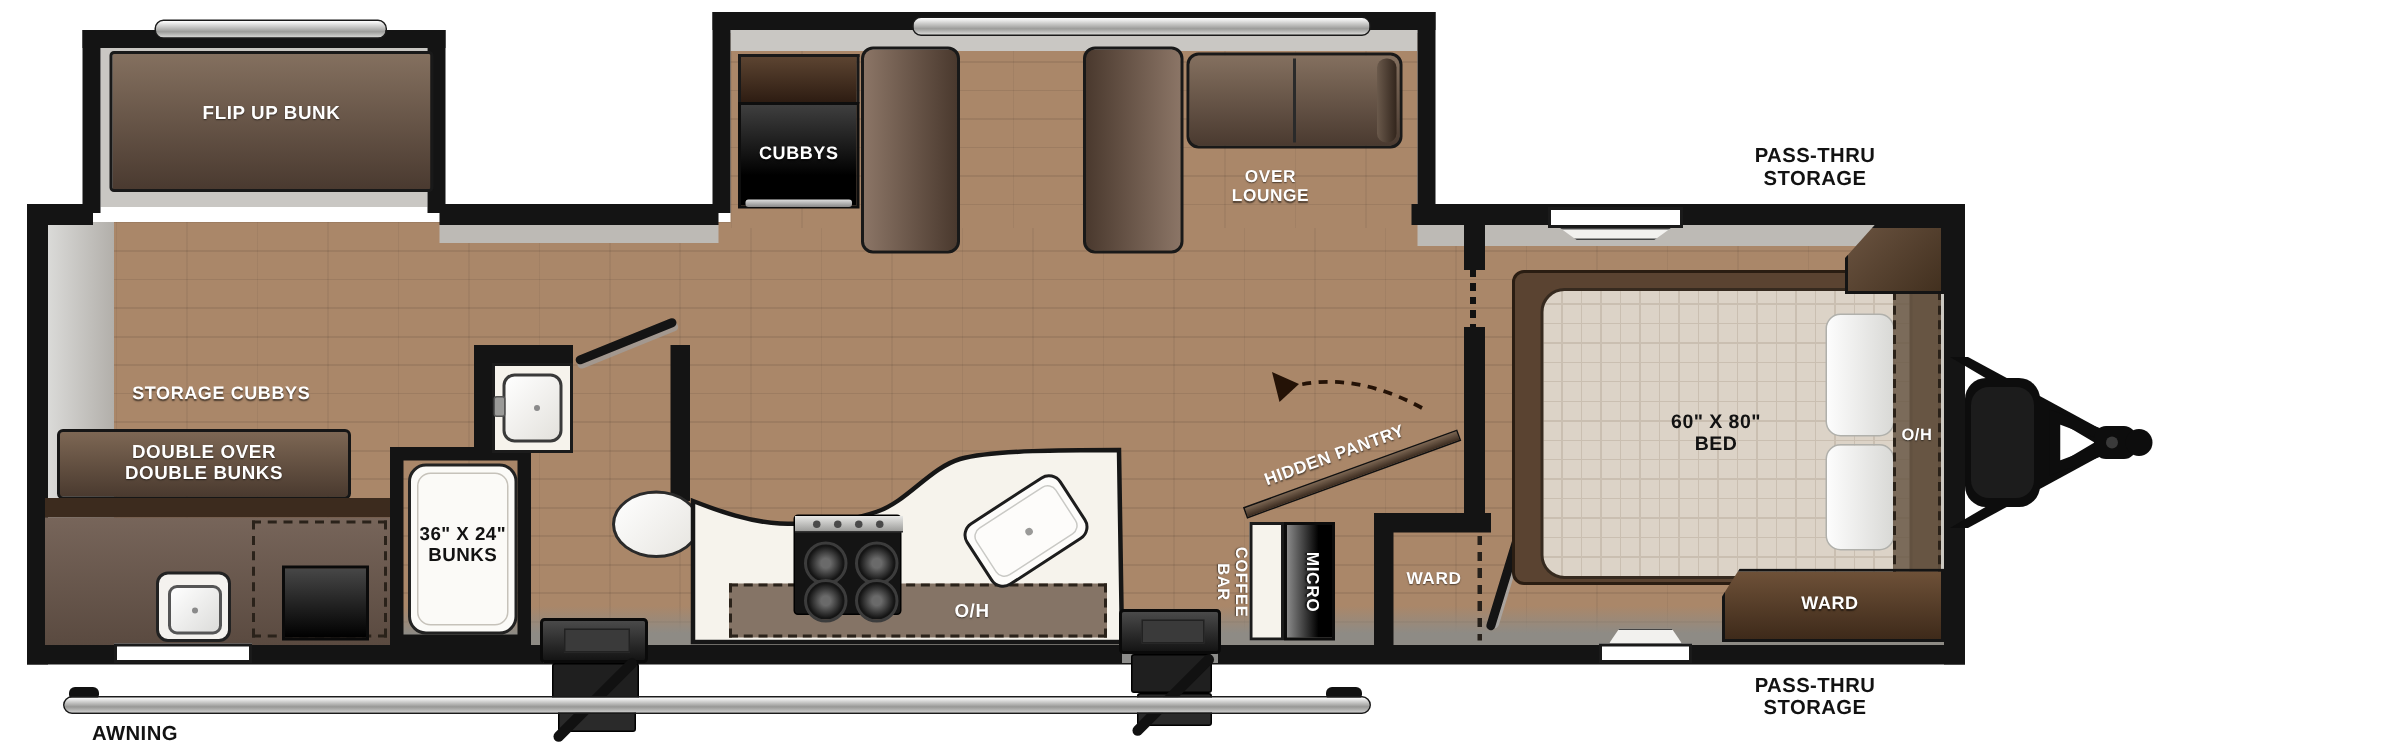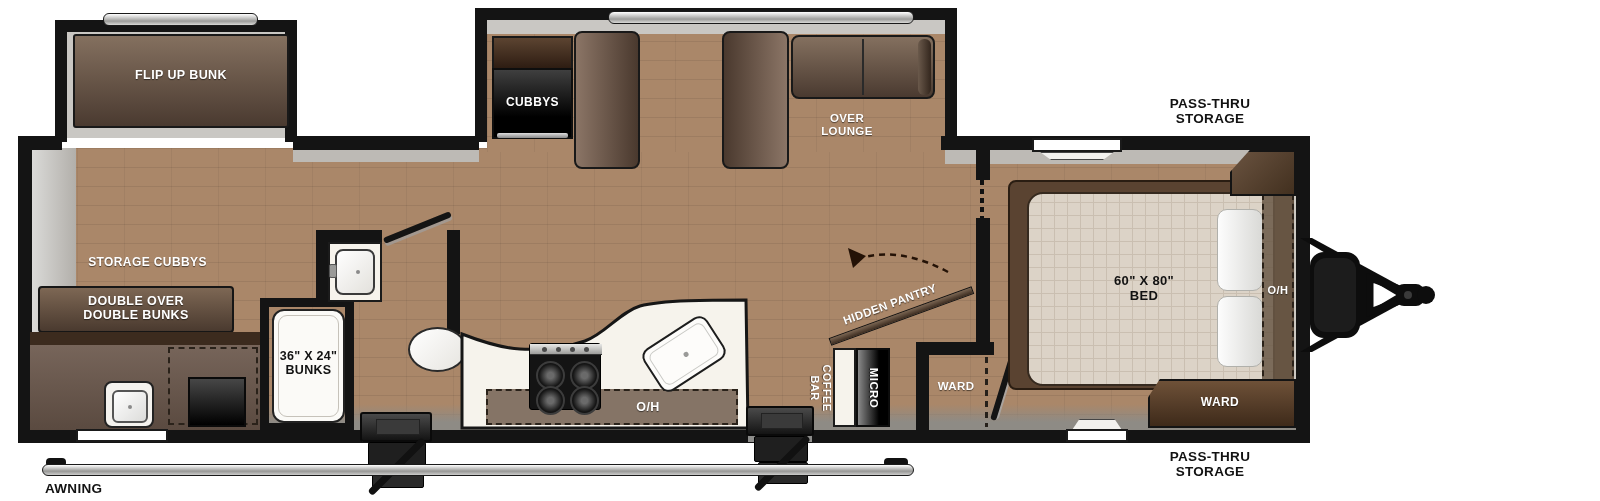--- a/index.html
+++ b/index.html
@@ -210,15 +210,15 @@
     <span>PASS-THRU</span><br>
     <span>STORAGE</span>
   </div>
   <div class="abs lblk" style="left:1140px;top:449px;width:140px;font-size:13.5px;">
     <span>PASS-THRU</span><br>
     <span>STORAGE</span>
   </div>
   <div class="abs" style="left:46px;top:458px;width:20px;height:9px;background:#111;border-radius:4px;"></div>
   <div class="abs" style="left:884px;top:458px;width:24px;height:9px;background:#111;border-radius:4px;"></div>
   <div class="abs" style="left:42px;top:464px;width:872px;height:12px;background:linear-gradient(180deg,#fefefe,#989896 62%,#cccccb);border:1.5px solid #1a1a1a;border-radius:7px;"></div>
-  <div class="abs lblk" style="left:45px;top:481px;width:90px;font-size:13.5px;text-align:left;">AWNING</div>
+  <div class="abs lblk" style="left:45px;top:481px;width:90px;font-size:13.5px;text-align:center;">AWNING</div>
 
 </div>
 
 </body></html>

